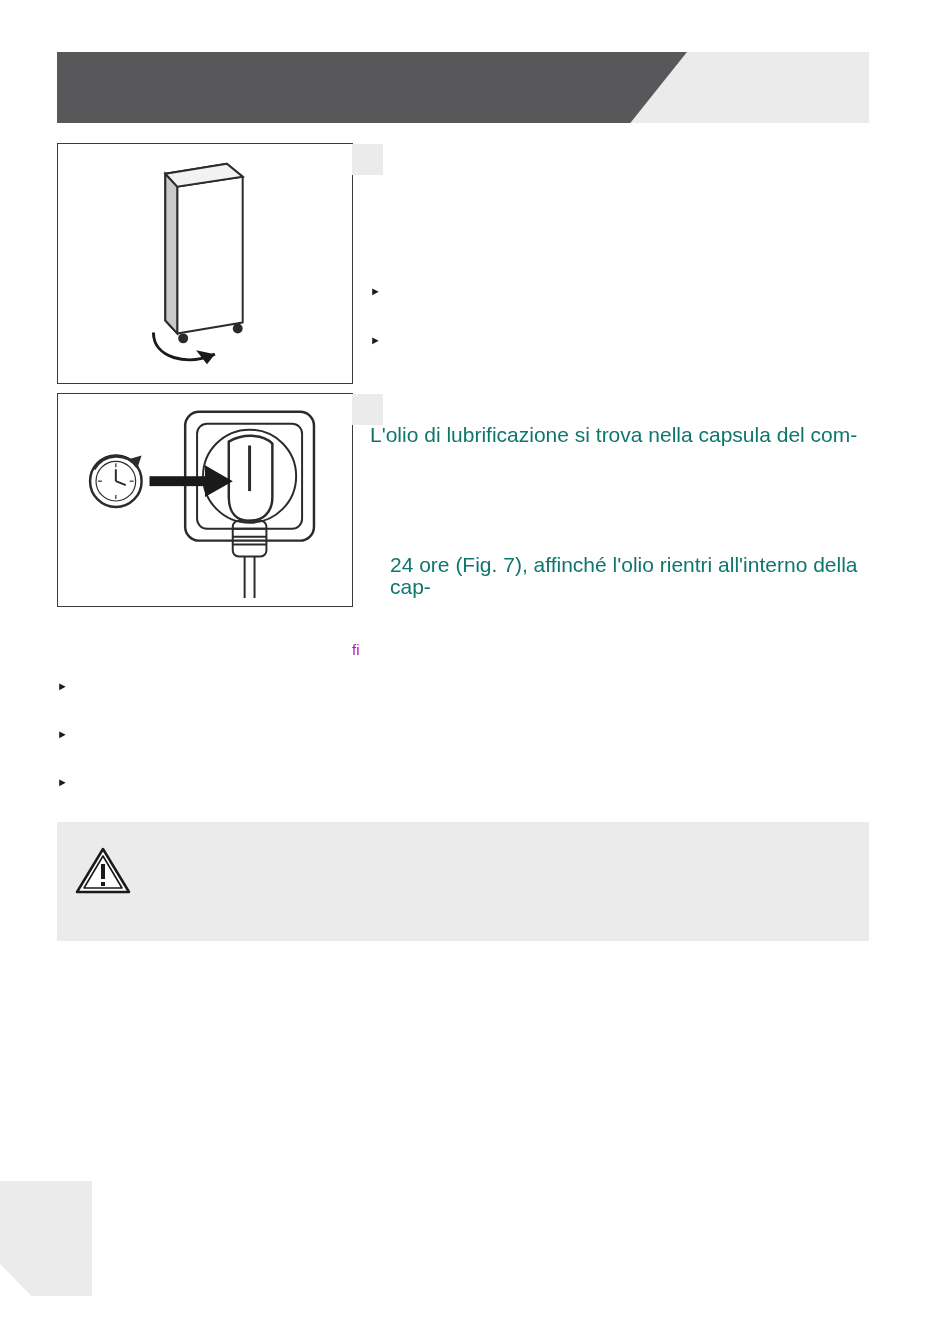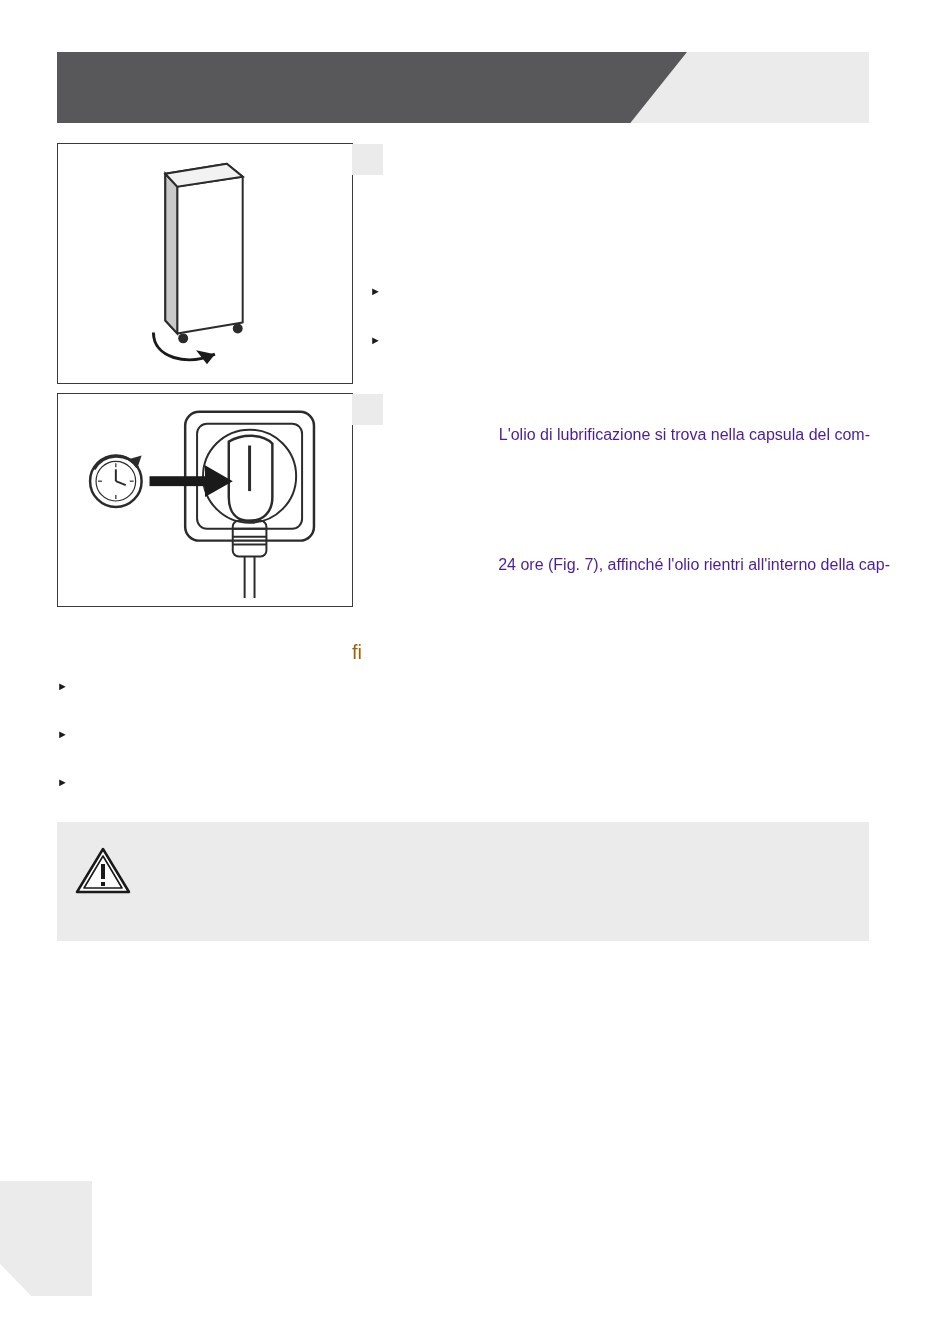--- a/index.html
+++ b/index.html
@@ -78,25 +78,24 @@
     display: flex;
     align-items: center;
     justify-content: center;
   }
   .fig-svg { display: block; width: 100%; height: 100%; }
 
   
   .rt {
     position: absolute;
     left: 370px;
-    font-size: 16px;
+    font-size: 21px;
     line-height: 22px;
-    color: #4c1d95;
+    color: #0f766e;
     width: 500px;
-    text-align: right;
   }
   .bullet-row {
     position: absolute;
     display: flex;
     align-items: flex-start;
     width: 500px;
   }
   .bullet-row .tri {
     color: #1a1a1a;
     font-size: 11px;
@@ -171,22 +170,22 @@
     bottom: 64px;
     font-size: 17px;
     color: #4a4a4a;
   }
 
   
   .stray {
     position: absolute;
     left: 352px;
     top: 641px;
-    font-size: 20px;
-    color: #a16207;
+    font-size: 15px;
+    color: #a21caf;
   }
 </style>
 </head>
 <body>
 
 <div class="header">
   <div class="header-grey">
     <span class="header-num"></span>
   </div>
   <div class="header-dark">

